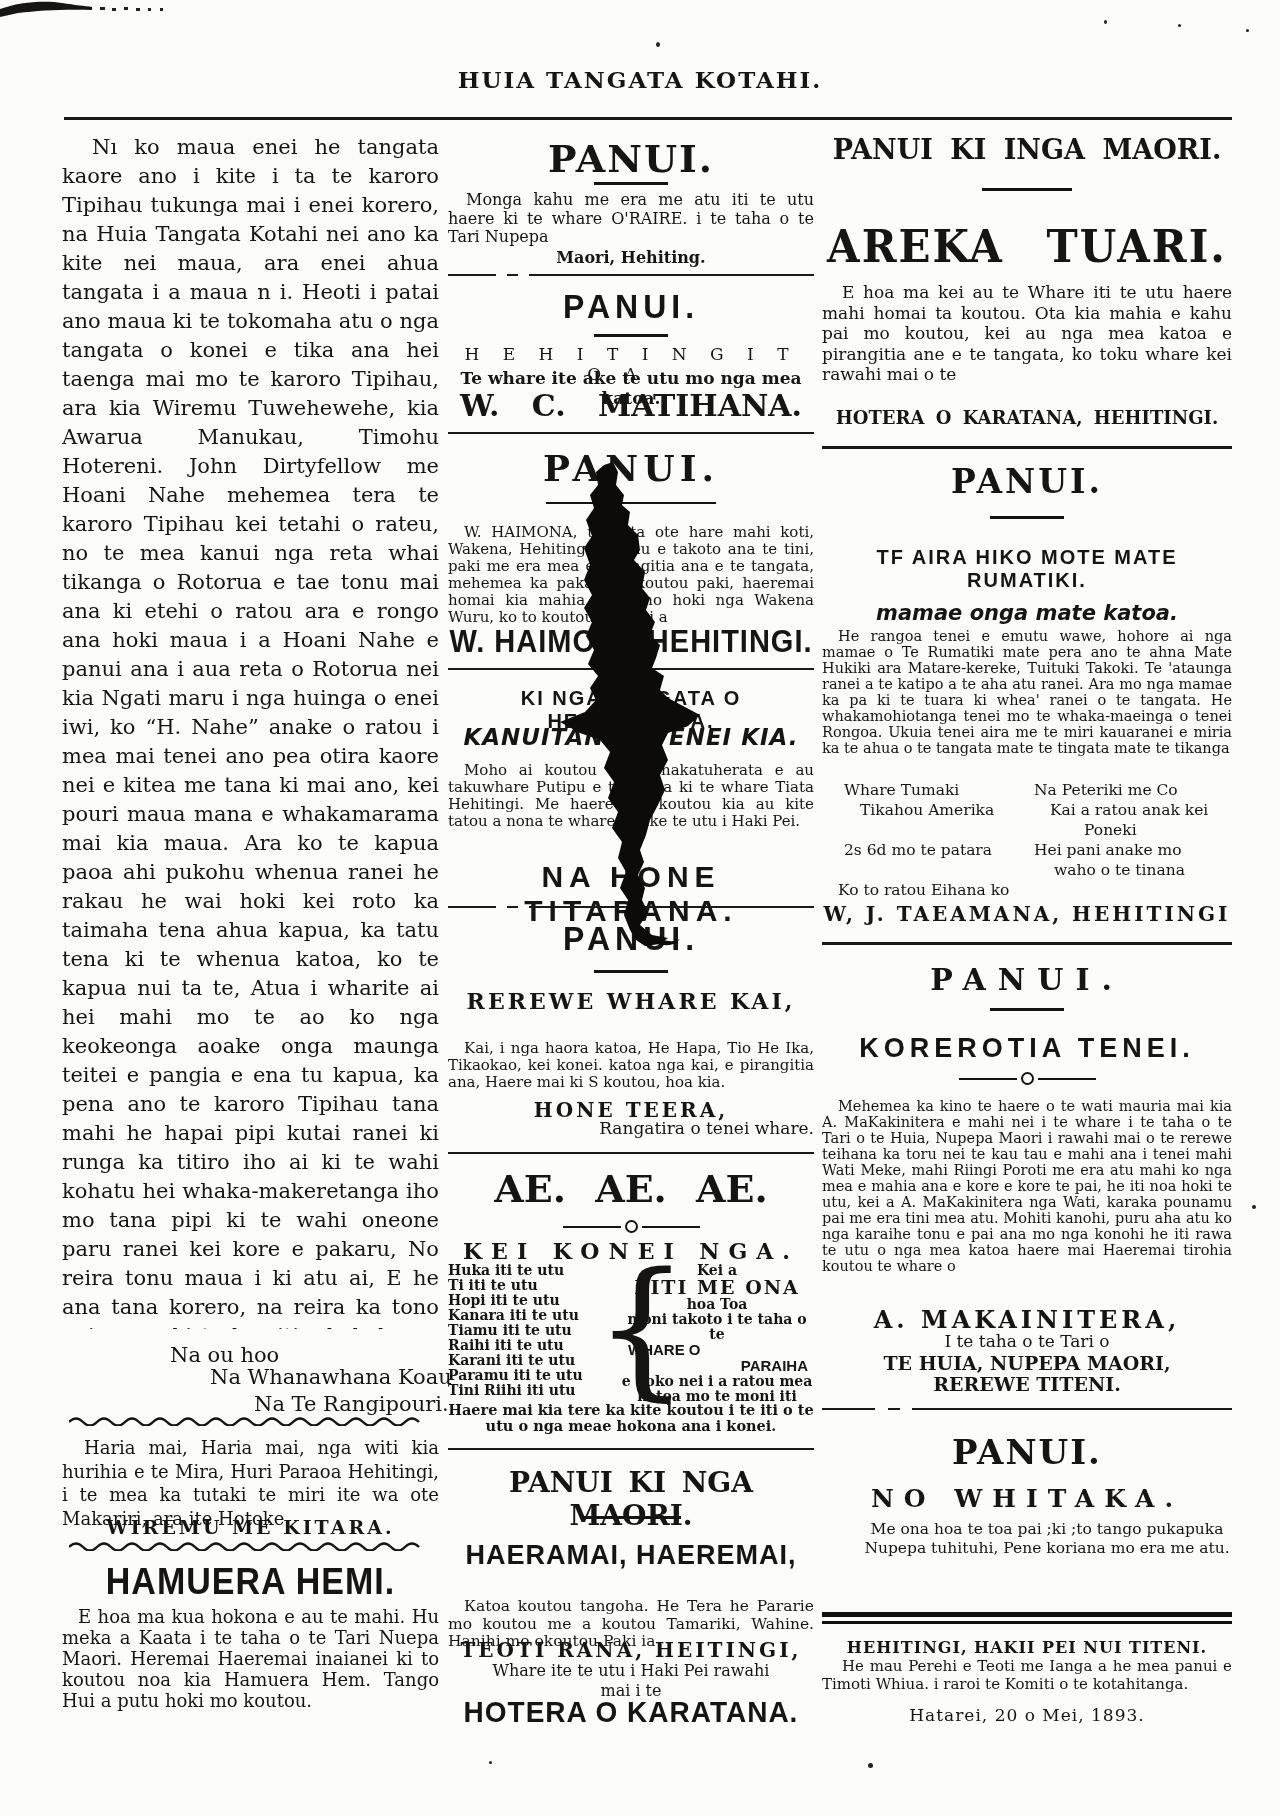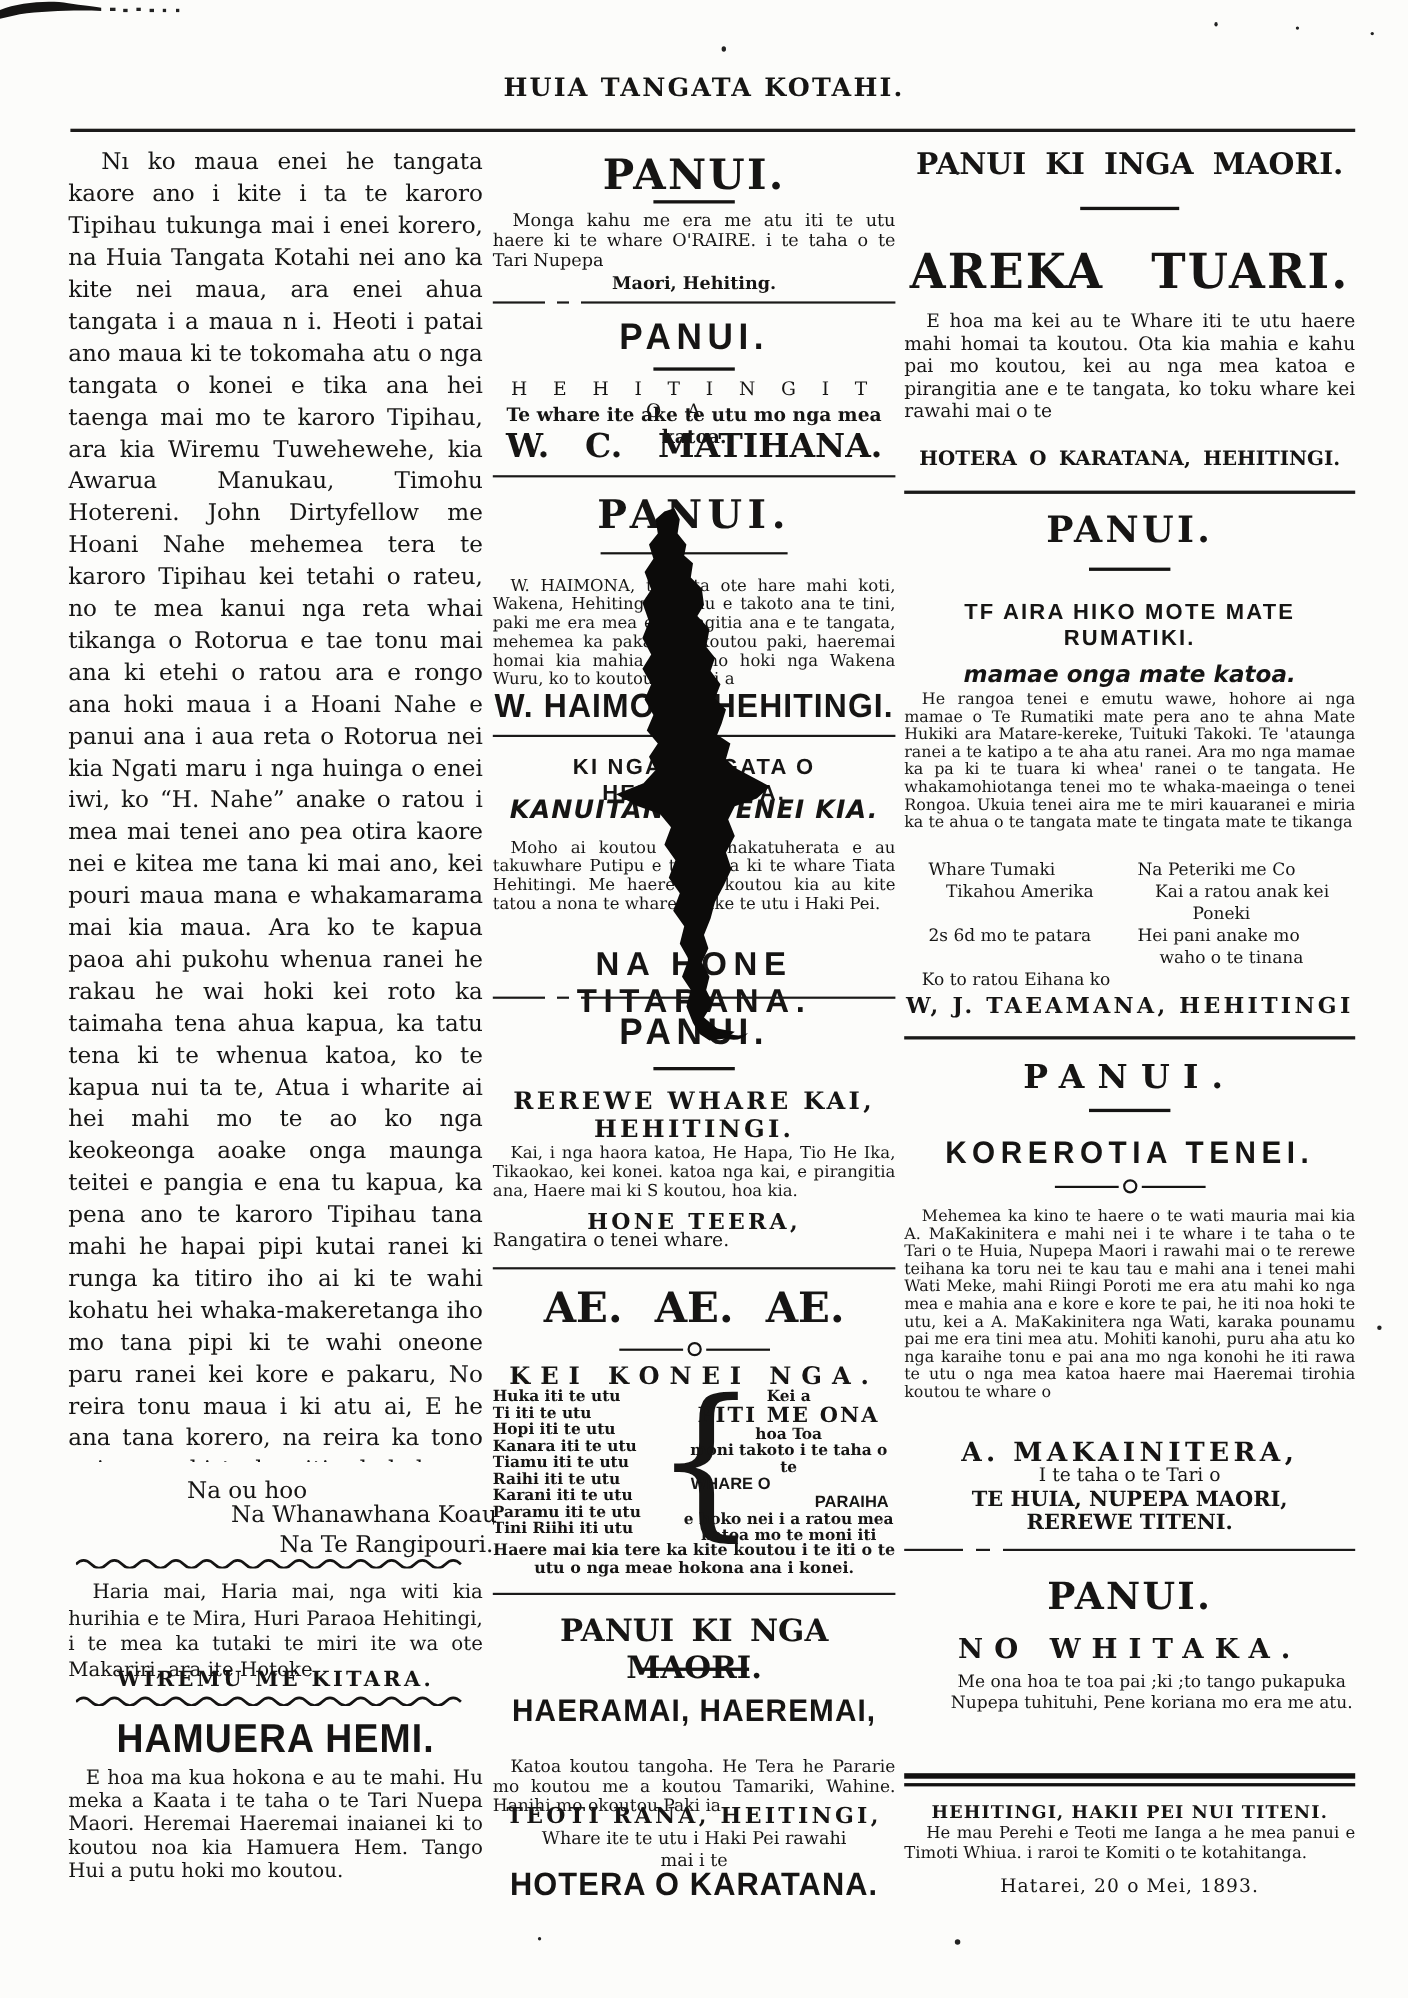--- a/index.html
+++ b/index.html
@@ -47,21 +47,21 @@
   #c2-ad2-l1{font-size:17px;letter-spacing:9px;text-align:center;}
   #c2-ad2-l2{font-size:17px;font-weight:bold;text-align:center;}
   #c2-ad2-name{font-size:30px;font-weight:bold;word-spacing:22px;text-align:center;}
   #c2-ad3-title{font-size:36px;font-weight:bold;letter-spacing:5px;text-align:center;}
   #c2-ad3-name{font-size:29px;font-weight:bold;text-align:center;letter-spacing:1px;transform:scaleY(1.05);}
   #c2-ad4-l1{font-size:20px;font-weight:bold;letter-spacing:2px;text-align:center;}
   #c2-ad4-l2{font-size:23px;font-weight:bold;font-style:italic;text-align:center;letter-spacing:1px;font-family:"DejaVu Sans","Liberation Sans",sans-serif;}
   #c2-ad4-name{font-size:30px;letter-spacing:6px;text-align:center;font-weight:bold;}
   #c2-ad5-l1,#c2-ad5-l2{font-size:22px;font-weight:bold;letter-spacing:3px;text-align:center;}
   #c2-ad5-name{font-size:20px;font-weight:bold;letter-spacing:3px;text-align:center;}
-  #c2-ad5-name2{font-size:17px;text-align:left;padding-right:14px;}
+  #c2-ad5-name2{font-size:17px;text-align:right;padding-right:14px;}
   #c2-ad6-title{font-size:38px;font-weight:bold;word-spacing:16px;text-align:center;}
   #c2-ad6-sub{font-size:22px;font-weight:bold;letter-spacing:9px;text-align:center;}
   .pricelist{font-size:14px;line-height:15px;font-weight:bold;}
   .brace{font-size:150px;font-weight:normal;line-height:138px;font-family:"DejaVu Serif",serif;}
   #c2-ad6-footer{font-size:14.5px;line-height:16px;font-weight:bold;text-align:center;}
   #c2-ad7-title{font-size:28px;font-weight:bold;word-spacing:6px;text-align:center;}
   #c2-ad7-l1{font-size:27px;font-weight:bold;text-align:center;letter-spacing:1px;transform:scaleY(1.05);}
   #c2-ad7-body{font-size:15.5px;line-height:17.5px;text-indent:16px;margin-top:16px;}
   #c2-ad7-name{font-size:20px;font-weight:bold;letter-spacing:3px;text-align:center;}
   .cline16{font-size:16px;text-align:center;}
@@ -143,21 +143,20 @@
   <div class="sec sans" id="c2-ad4-l1" style="top:687px;">KI NGA TANGATA O HERETAUNGA.</div>
   <div class="sec" id="c2-ad4-l2" style="top:724px;">KANUITANGA TENEI KIA.</div>
   <div class="sec jus body15" style="top:762px;">Moho ai koutou kua whakatuherata e au takuwhare Putipu e tata ana ki te whare Tiata Hehitingi. Me haere ma koutou kia au kite tatou a nona te whare iti ake te utu i Haki Pei.</div>
   <div class="sec sans" id="c2-ad4-name" style="top:860px;">NA HONE TITARANA.</div>
   <div class="sec hr-dd" style="top:906px;"></div>
   <div class="sec sans panui-sans" style="top:920px;">PANUI.</div>
   <div class="sec" style="top:970px;">
       <div class="shortrule"></div>
     </div>
   <div class="sec" id="c2-ad5-l1" style="top:988px;">REREWE WHARE KAI,</div>
-  <div class="sec" id="c2-ad5-l2" style="top:1014px;">HEHITINGI.</div>
   <div class="sec jus body15" style="top:1040px;">Kai, i nga haora katoa, He Hapa, Tio He Ika, Tikaokao, kei konei. katoa nga kai, e pirangitia ana, Haere mai ki S koutou, hoa kia.</div>
   <div class="sec" id="c2-ad5-name" style="top:1098px;">HONE TEERA,</div>
   <div class="sec" id="c2-ad5-name2" style="top:1118px;">Rangatira o tenei whare.</div>
   <div class="sec hr" style="top:1152px;"></div>
   <div class="sec" id="c2-ad6-title" style="top:1166px;">AE.  AE.  AE.</div>
   <div class="sec rule-o" style="top:1220px;">
       <div class="bar"></div>
       <div class="dot"></div>
       <div class="bar"></div>
     </div>

